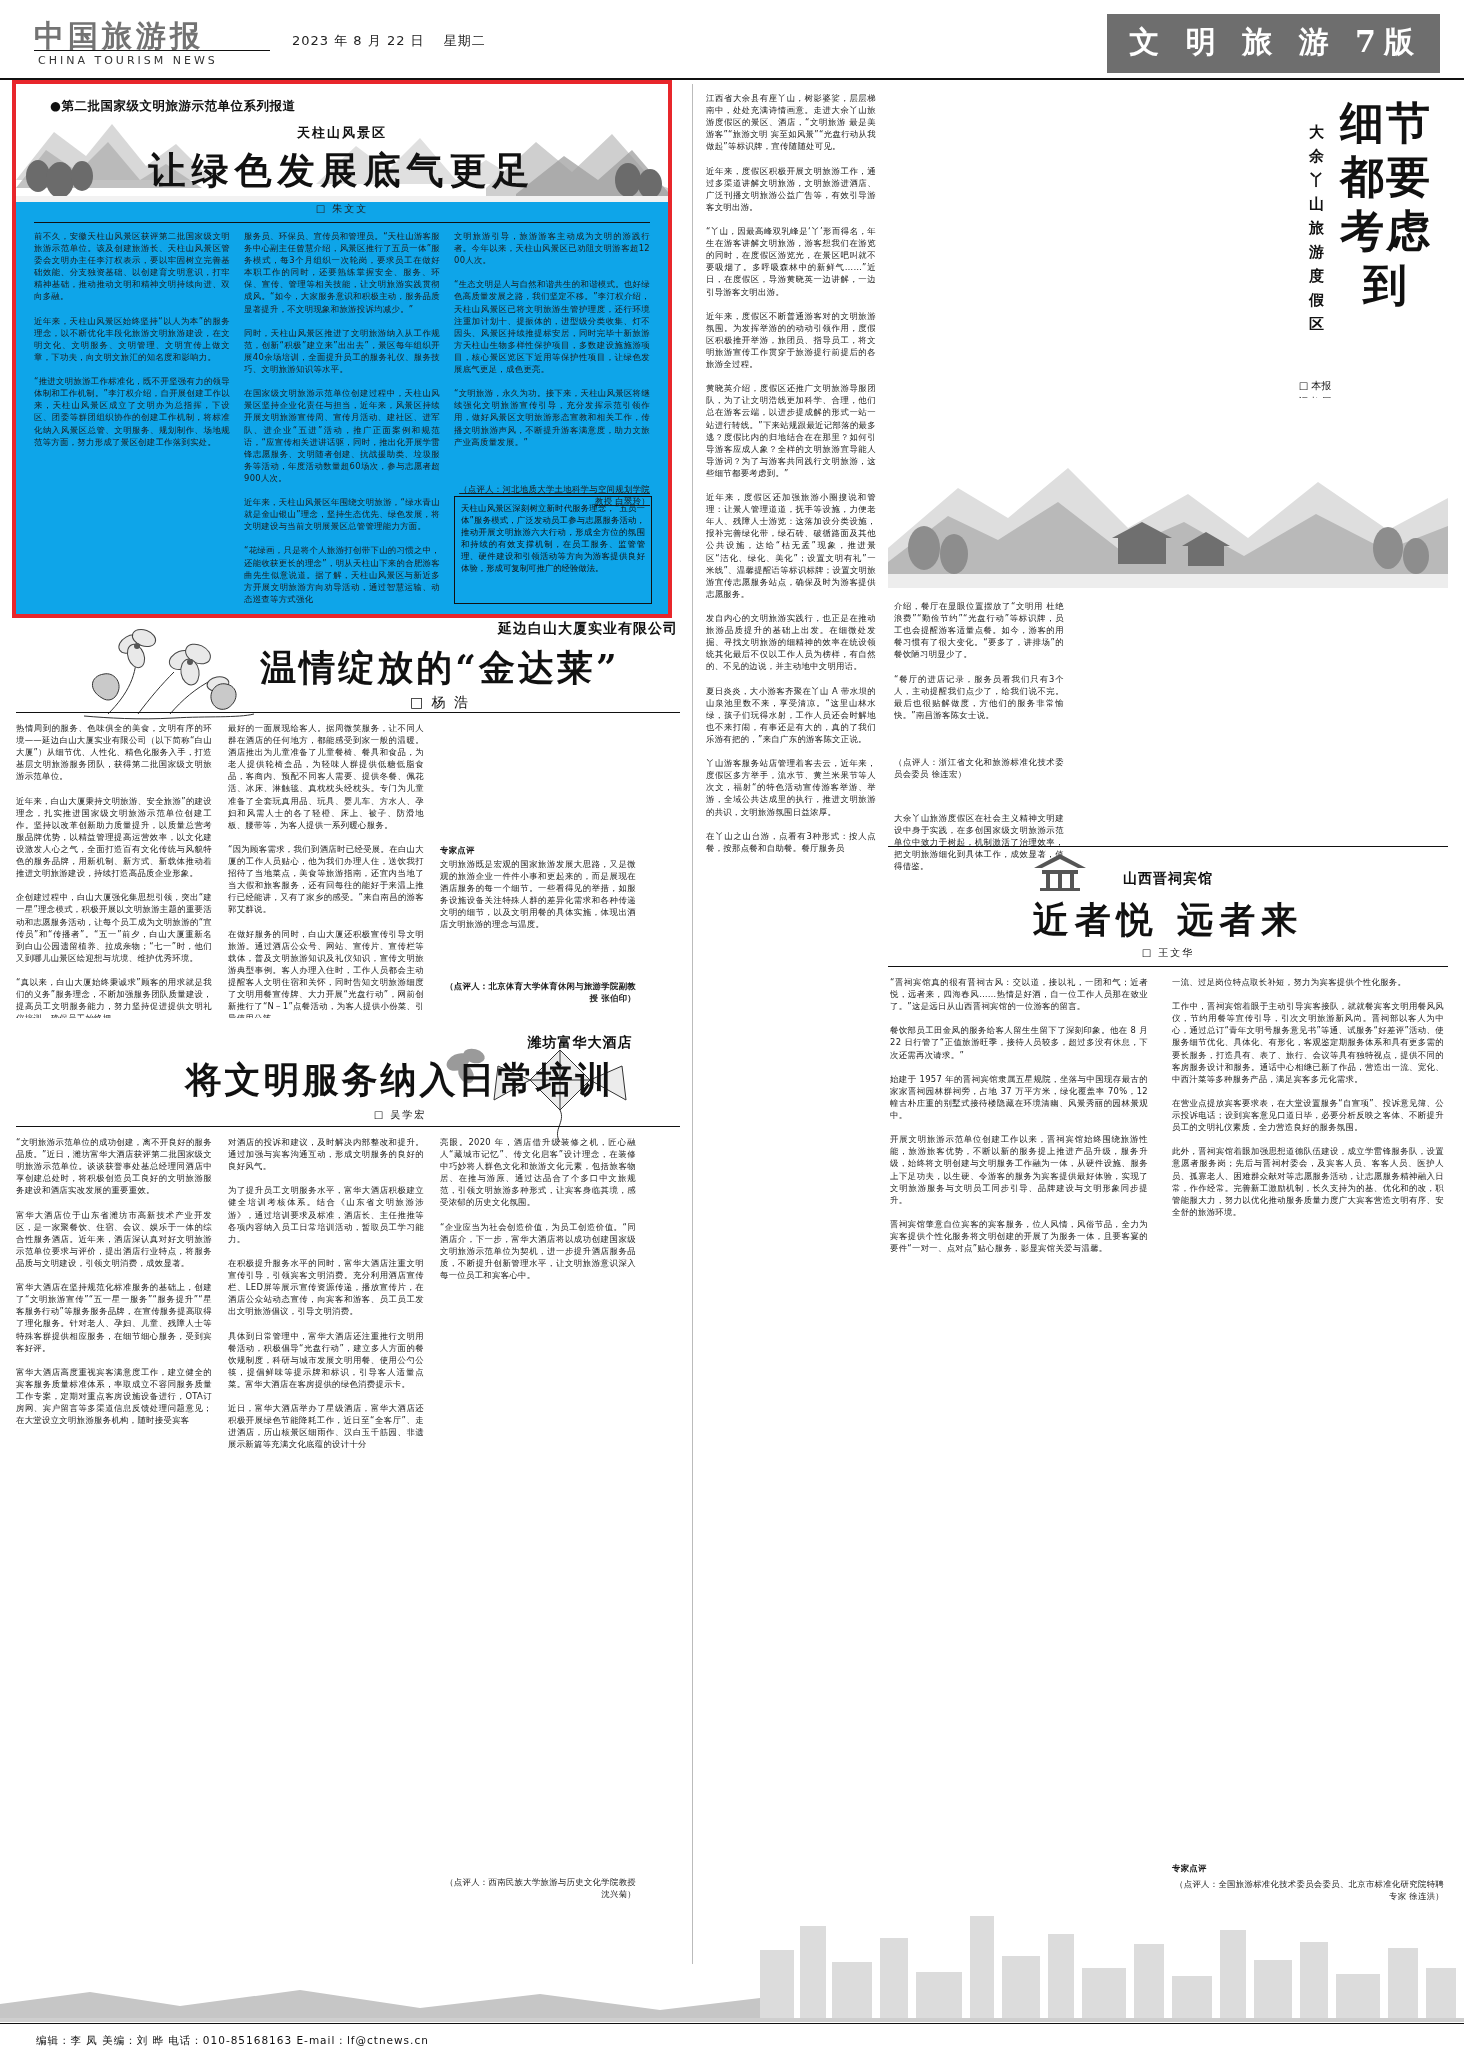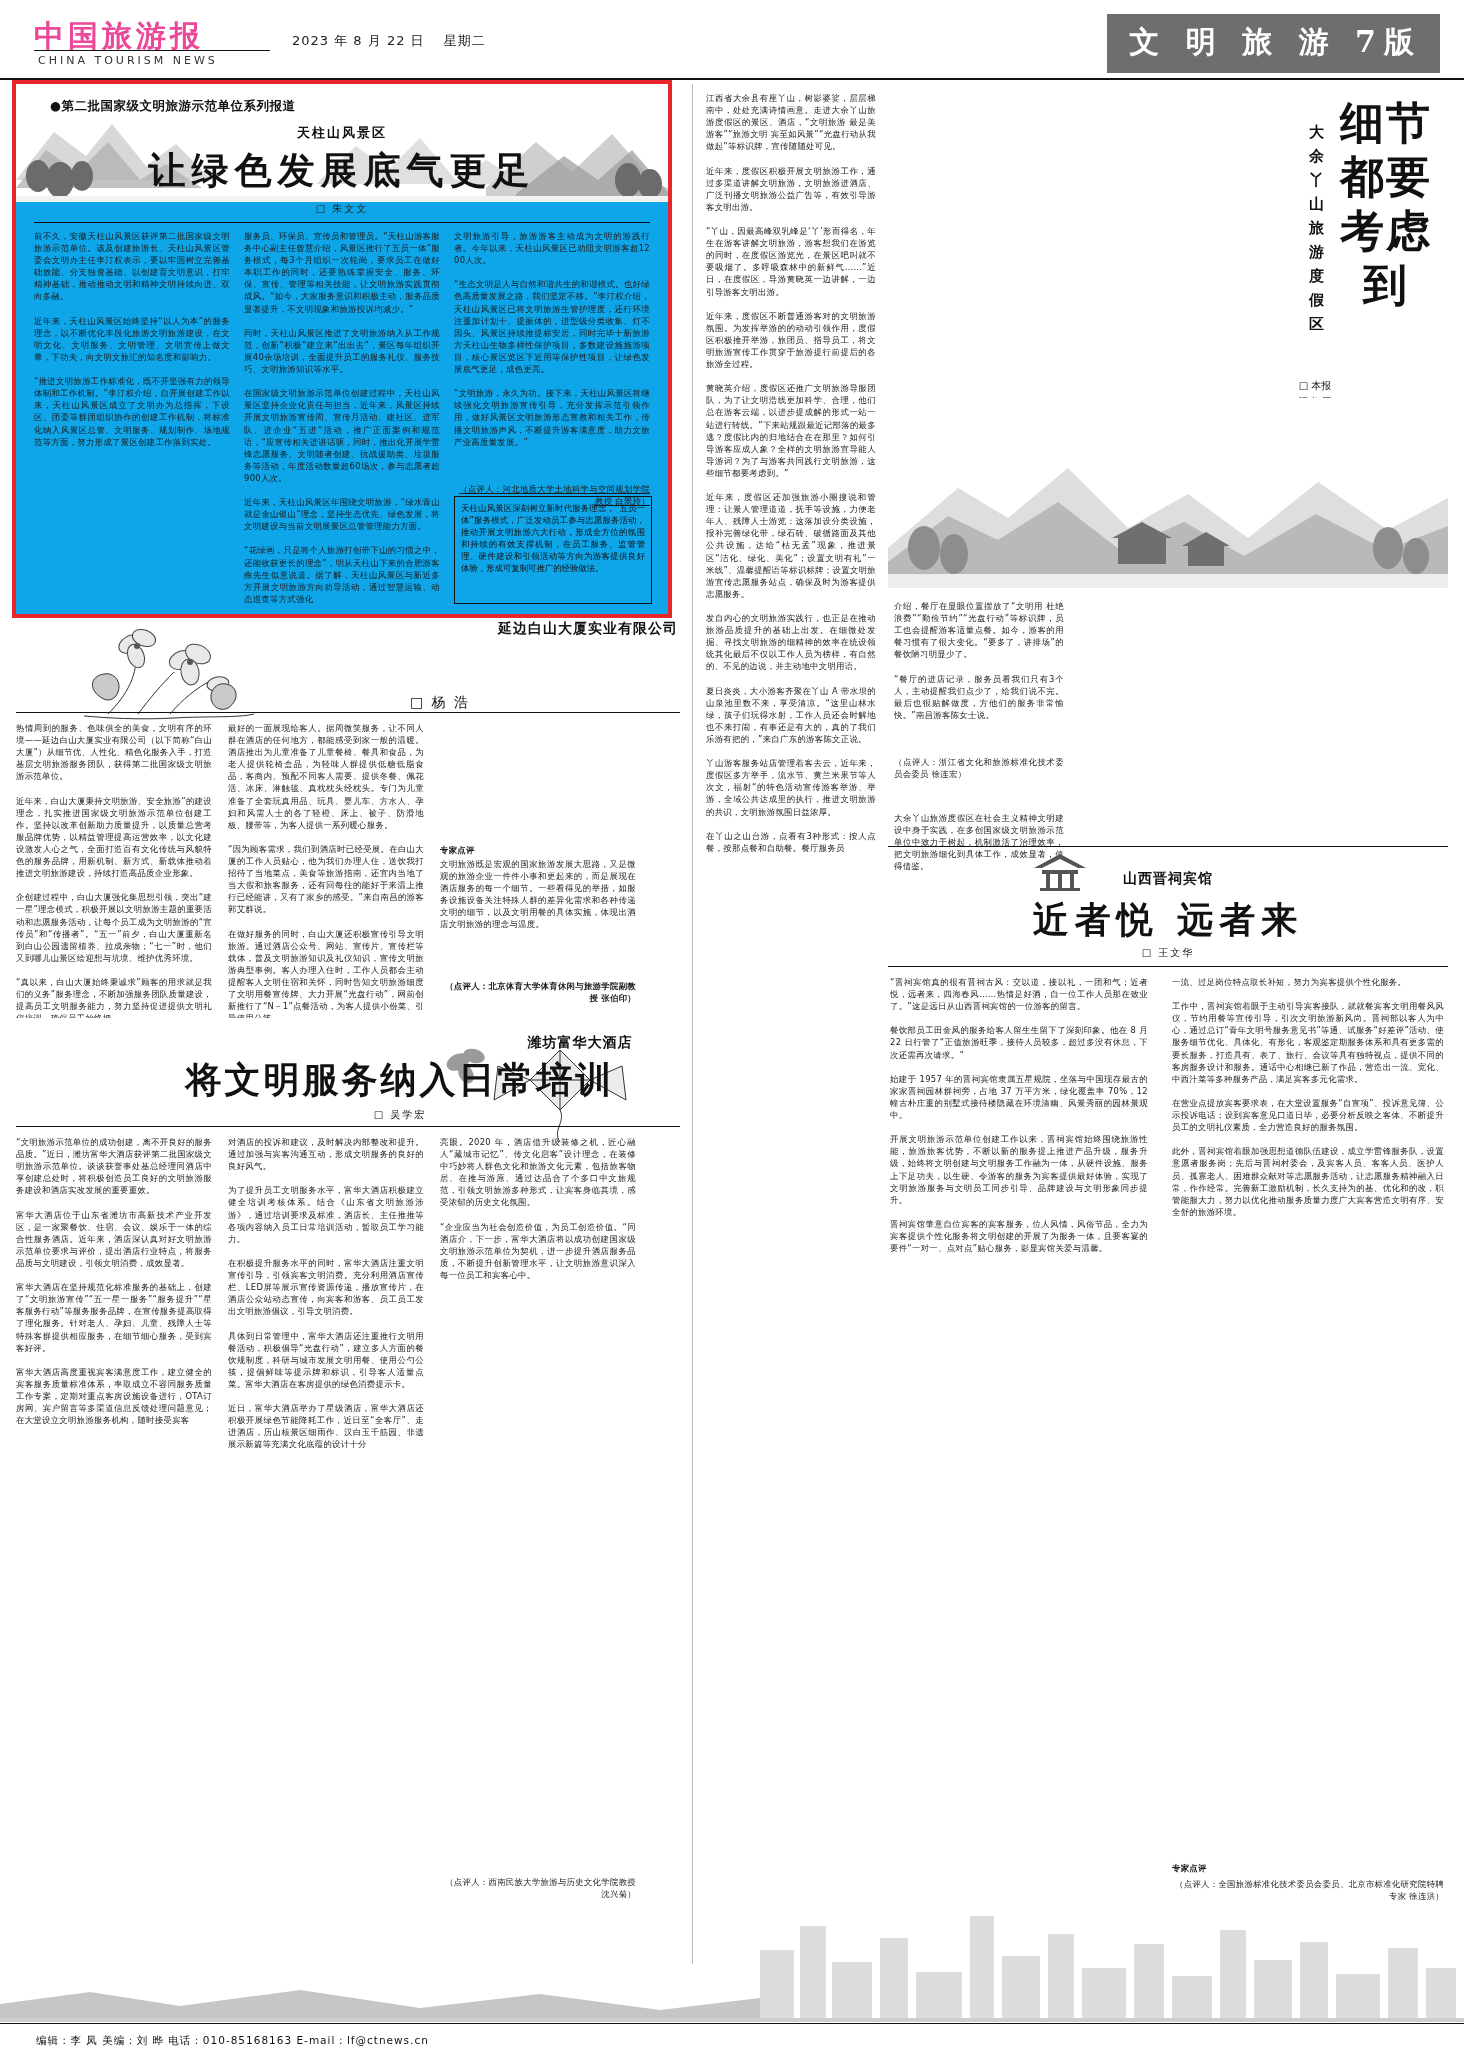--- a/index.html
+++ b/index.html
@@ -14,21 +14,21 @@
   .page{position:relative;width:1464px;height:2058px;}
 
   
   .masthead{
     position:absolute;left:0;top:0;width:1464px;height:78px;
     border-bottom:2px solid #111;
   }
   .logo-cn{
     position:absolute;left:34px;top:16px;
     font-family:"DejaVu Serif","Liberation Serif",serif;
-    font-size:30px;font-weight:bold;letter-spacing:4px;color:#ec4899;
+    font-size:30px;font-weight:bold;letter-spacing:4px;color:#737373;
   }
   .logo-en{
     position:absolute;left:38px;top:54px;
     font-size:11px;letter-spacing:3px;color:#333;
   }
   .logo-rule{position:absolute;left:34px;top:50px;width:236px;height:1px;background:#111;}
   .date-line{
     position:absolute;left:292px;top:32px;
     font-size:13px;color:#222;letter-spacing:1px;
   }
@@ -276,20 +276,21 @@
         <path d="M24 84 C10 76 12 62 26 60 C36 58 44 68 40 78 C37 86 30 88 24 84 Z"></path>
         <path d="M150 94 C162 86 160 72 148 70 C138 68 130 78 134 88 C137 95 144 97 150 94 Z"></path>
       </g>
       <g fill="none" stroke="#333" stroke-width="1">
         <path d="M6 102 C30 104 60 106 96 104 C130 102 160 104 176 100"></path>
       </g>
     </svg>
   </div>
 
   <div class="a2-company">延边白山大厦实业有限公司</div>
+  <div class="a2-title">温情绽放的“金达莱”</div>
   <div class="a2-byline">□ 杨 浩</div>
   <div class="rule-thin" style="left:16px;top:712px;width:664px;"></div>
 
   <div class="col" style="left:16px;top:722px;width:196px;height:296px;overflow:hidden;">热情周到的服务、色味俱全的美食，文明有序的环境——延边白山大厦实业有限公司（以下简称“白山大厦”）从细节优、人性化、精色化服务入手，打造基层文明旅游服务团队，获得第二批国家级文明旅游示范单位。
 
 近年来，白山大厦秉持文明旅游、安全旅游”的建设理念，扎实推进国家级文明旅游示范单位创建工作。坚持以改革创新助力质量提升，以质量总营考服品牌优势，以精益管理提高运营效率，以文化建设激发人心之气，全面打造百有文化传统与风貌特色的服务品牌，用新机制、新方式、新载体推动着推进文明旅游建设，持续打造高品质企业形象。
 
 企创建过程中，白山大厦强化集思想引领，突出“建一星”理念模式，积极开展以文明旅游主题的重要活动和志愿服务活动，让每个员工成为文明旅游的“宜传员”和“传播者”。“五一”前夕，白山大厦重新名到白山公园遗留植养、拉成亲物；“七一”时，他们又到哪儿山景区绘迎想与坑境、维护优秀环境。
 
 “真以来，白山大厦始终秉诚求”顾客的用求就是我们的义务”服务理念，不断加强服务团队质量建设，提高员工文明服务能力，努力坚持促进提供文明礼仪培训，确保员工始终把</div>

